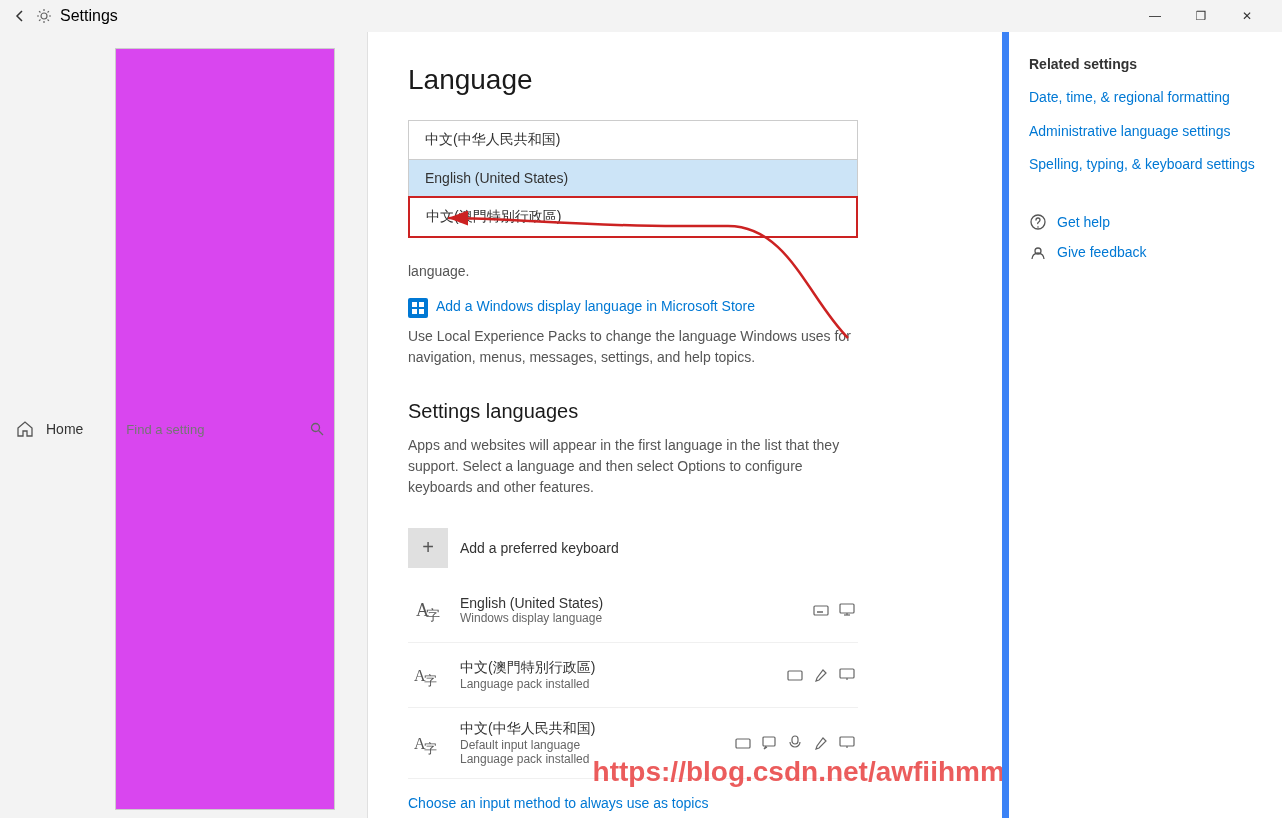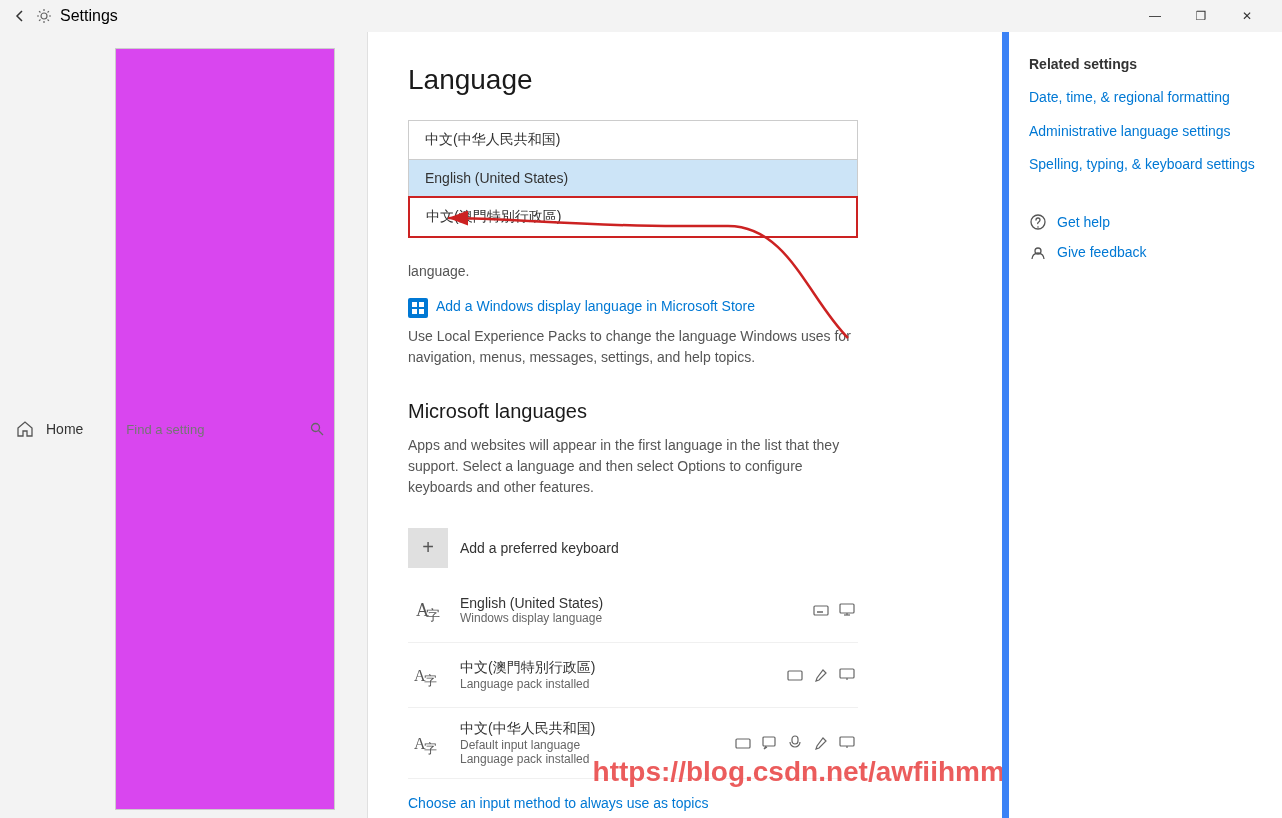--- a/index.html
+++ b/index.html
@@ -336,21 +336,21 @@
           <rect x="8" y="1" width="5" height="5" fill="white"></rect>
           <rect x="1" y="8" width="5" height="5" fill="white"></rect>
           <rect x="8" y="8" width="5" height="5" fill="white"></rect>
         </svg>
       </div>
       <span>Add a Windows display language in Microsoft Store</span>
     </a>
 
     <p class="navigation-desc">Use Local Experience Packs to change the language Windows uses for navigation, menus, messages, settings, and help topics.</p>
 
-    <div class="section-title">Microsoft languages</div>
+    <div class="section-title">Settings languages</div>
     <p class="section-desc">Apps and websites will appear in the first language in the list that they support. Select a language and then select Options to configure keyboards and other features.</p>
 
     <button class="add-lang-btn">
       <div class="add-lang-btn-icon">+</div>
       <span class="add-lang-btn-text">Add a preferred keyboard</span>
     </button>
 
     <div class="lang-item">
       <div class="lang-item-icon">
         <svg viewBox="0 0 32 32" fill="none">

